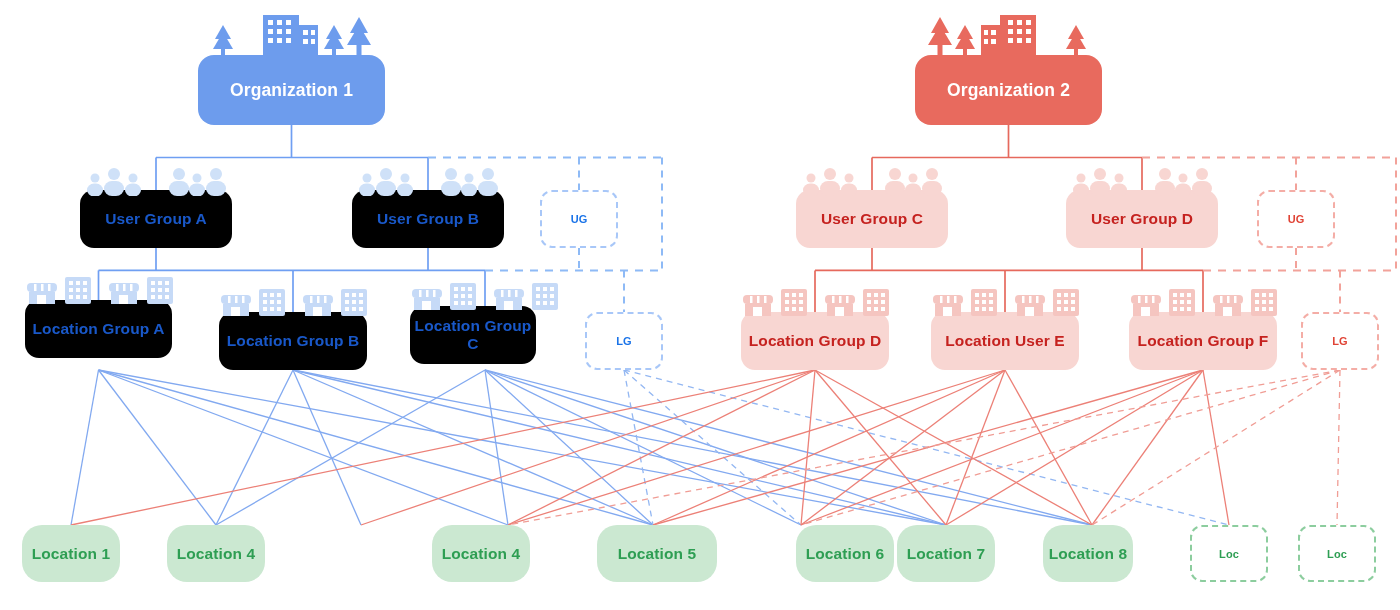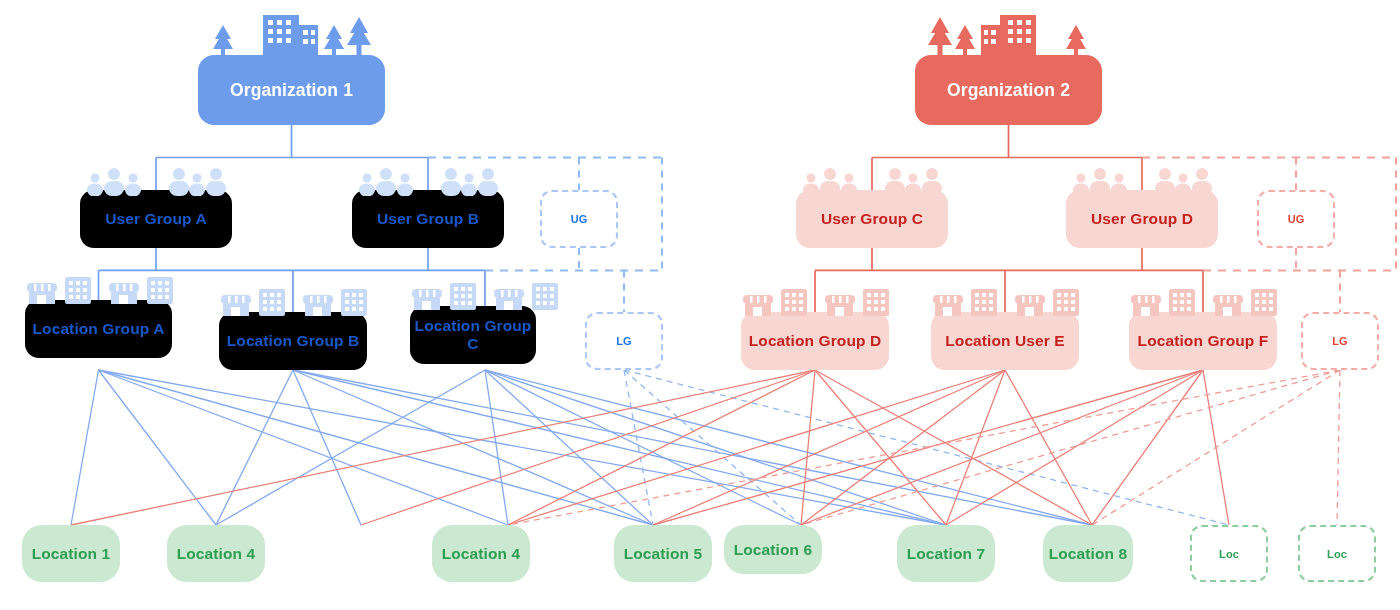--- a/index.html
+++ b/index.html
@@ -275,24 +275,24 @@
 
   <div class="node green-box" style="left:22px;top:525px;width:98px;height:57px">
       <span class="lbl">Location 1</span>
     </div>
   <div class="node green-box" style="left:167px;top:525px;width:98px;height:57px">
       <span class="lbl">Location 4</span>
     </div>
   <div class="node green-box" style="left:432px;top:525px;width:98px;height:57px">
       <span class="lbl">Location 4</span>
     </div>
-  <div class="node green-box" style="left:614px;top:525px;width:98px;height:57px">
+  <div class="node green-box" style="left:597px;top:525px;width:120px;height:57px">
       <span class="lbl">Location 5</span>
     </div>
-  <div class="node green-box" style="left:724px;top:525px;width:98px;height:49px">
+  <div class="node green-box" style="left:796px;top:525px;width:98px;height:57px">
       <span class="lbl">Location 6</span>
     </div>
   <div class="node green-box" style="left:897px;top:525px;width:98px;height:57px">
       <span class="lbl">Location 7</span>
     </div>
   <div class="node green-box" style="left:1043px;top:525px;width:90px;height:57px">
       <span class="lbl">Location 8</span>
     </div>
   <div class="node dash-box dash-green" style="left:1190px;top:525px;width:74px;height:53px">
       <span class="lbl">Loc</span>

